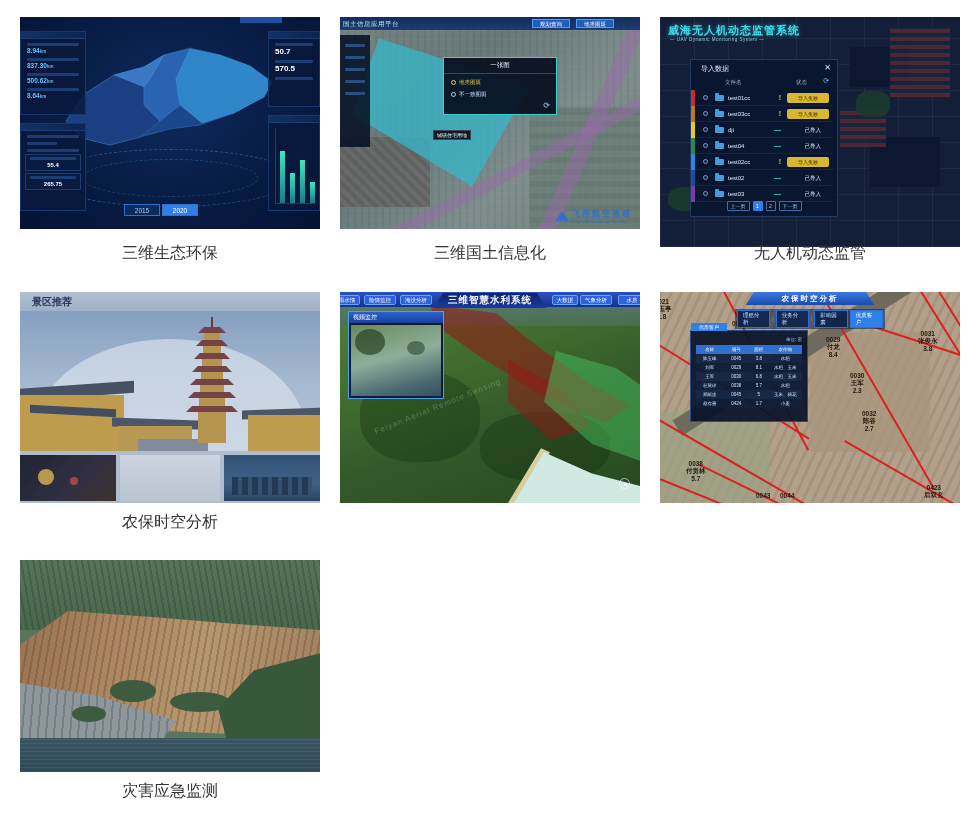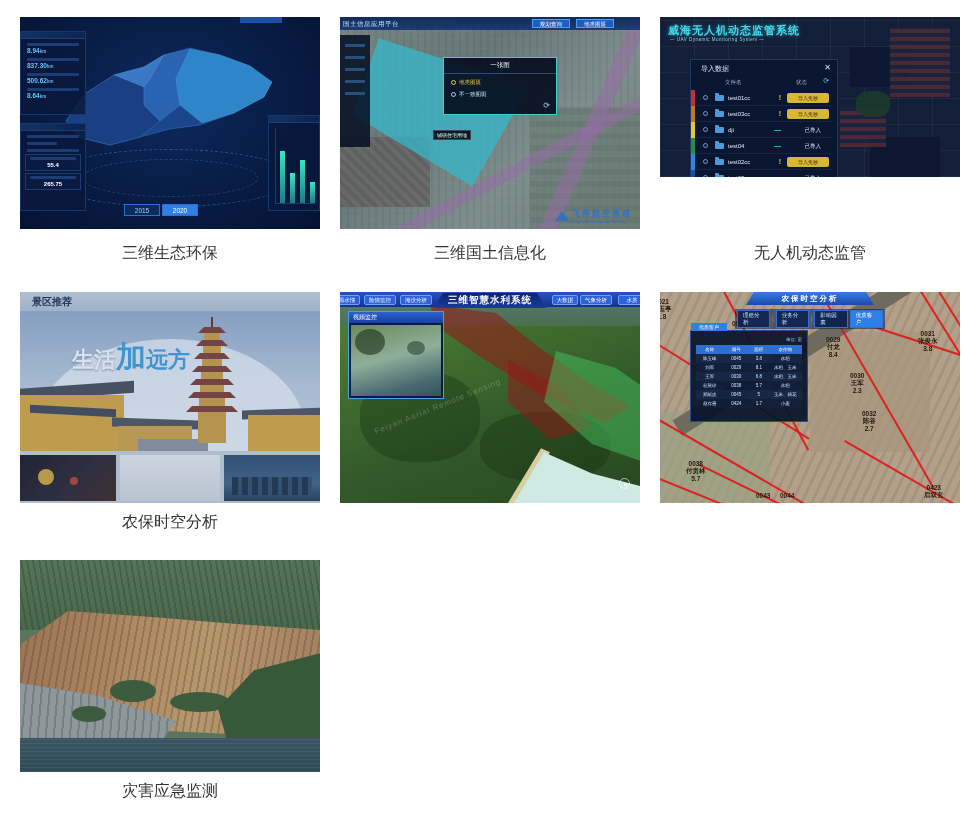--- a/index.html
+++ b/index.html
@@ -206,20 +206,28 @@
         <div class="c1-lab"></div>
       <div class="c1-box">
           <div class="bl"></div>
           <div class="bv">55.4</div>
         </div>
       <div class="c1-box">
           <div class="bl"></div>
           <div class="bv">265.75</div>
         </div>
     </div>
+    <div class="c1-panel" style="right:0;top:14px;width:52px;height:76px">
+      <div class="c1-ph"></div>
+      <div class="c1-lab"></div>
+        <div class="c1-rval">50.7</div>
+      <div class="c1-lab"></div>
+        <div class="c1-rval">570.5</div>
+      <div class="c1-lab"></div>
+    </div>
     <div class="c1-panel" style="right:0;top:98px;width:52px;height:96px">
       <div class="c1-ph"></div>
       <div class="c1-chart">
         <div class="c1-bar" style="height: 70%;"></div>
         <div class="c1-bar" style="height: 40%;"></div>
         <div class="c1-bar" style="height: 58%;"></div>
         <div class="c1-bar" style="height: 28%;"></div>
       </div>
     </div>
     <div class="c1-years">
@@ -263,21 +271,21 @@
     <div class="c2-tip">城镇住宅用地</div>
     <div class="c2-wm">
       <span class="c2-logo"></span>
       <span>
           <div class="c2-wm-cn">飞燕航空遥感</div>
           <div class="c2-wm-en">Feiyan Aerial Remote Sensing</div>
         </span>
     </div>
   </div>
 
-  <div class="card c3" style="left:660px;top:17px;height:160px">
+  <div class="card c3" style="left:660px;top:17px;height:230px">
     <div class="c3-grid"></div>
     <div class="c3-blk" style="left:190px;top:30px;width:60px;height:40px"></div>
     <div class="c3-blk" style="left:210px;top:120px;width:70px;height:50px"></div>
     <div class="c3-red" style="left:230px;top:10px;width:60px;height:70px"></div>
     <div class="c3-red" style="left:180px;top:90px;width:46px;height:40px"></div>
     <div class="c3-park" style="left:196px;top:74px;width:34px;height:26px"></div>
     <div class="c3-park" style="left:8px;top:170px;width:40px;height:24px"></div>
     <div class="c3-title">威海无人机动态监管系统</div>
     <div class="c3-sub">— UAV Dynamic Monitoring System —</div>
     <div class="c3-panel">
@@ -376,21 +384,20 @@
           <rect x="20" y="42" width="20" height="7" fill="#c89a40"></rect>
         <polygon points="16,49 44,49 50,55 10,55" fill="#7a3a30"></polygon>
           <rect x="19" y="55" width="22" height="7" fill="#c89a40"></rect>
         <polygon points="14,62 46,62 52,68 8,68" fill="#7a3a30"></polygon>
           <rect x="18" y="68" width="24" height="7" fill="#c89a40"></rect>
         <polygon points="12,75 48,75 54,81 6,81" fill="#7a3a30"></polygon>
           <rect x="17" y="81" width="26" height="8" fill="#c89a40"></rect>
         <polygon points="10,89 50,89 56,95 4,95" fill="#7a3a30"></polygon>
           <rect x="16" y="95" width="28" height="31" fill="#c89a40"></rect>
       </svg>
-      <div class="c4-slogan"><span class="c4-s1">生活</span><span class="c4-s2">加</span><span class="c4-s3">远方</span></div>
     </div>
     <div class="c4-thumbs">
       <div class="c4-t1">
           <i></i>
         </div>
       <div class="c4-t2"></div>
       <div class="c4-t3">
           <i></i>
         </div>
     </div>

